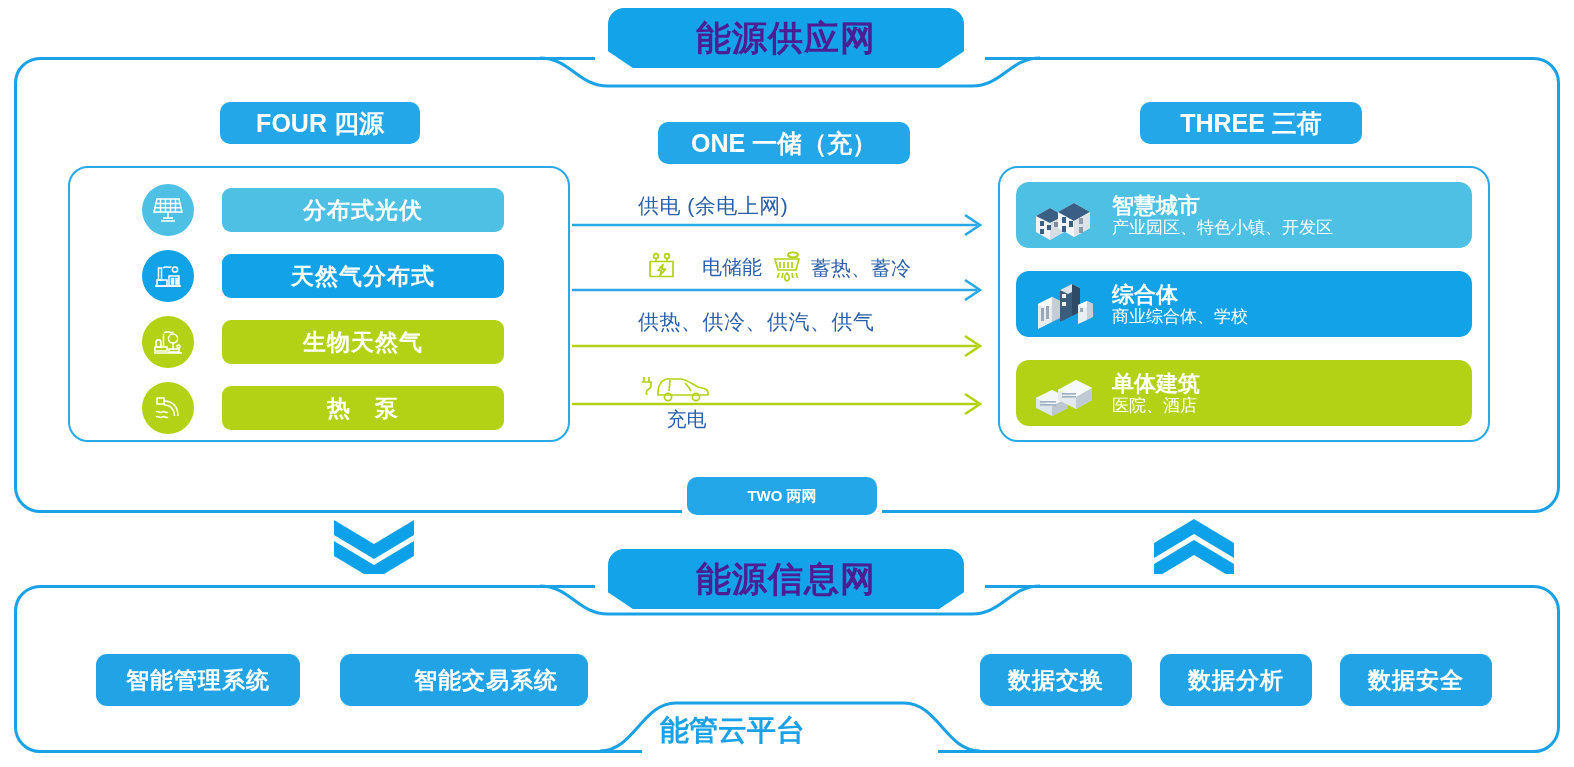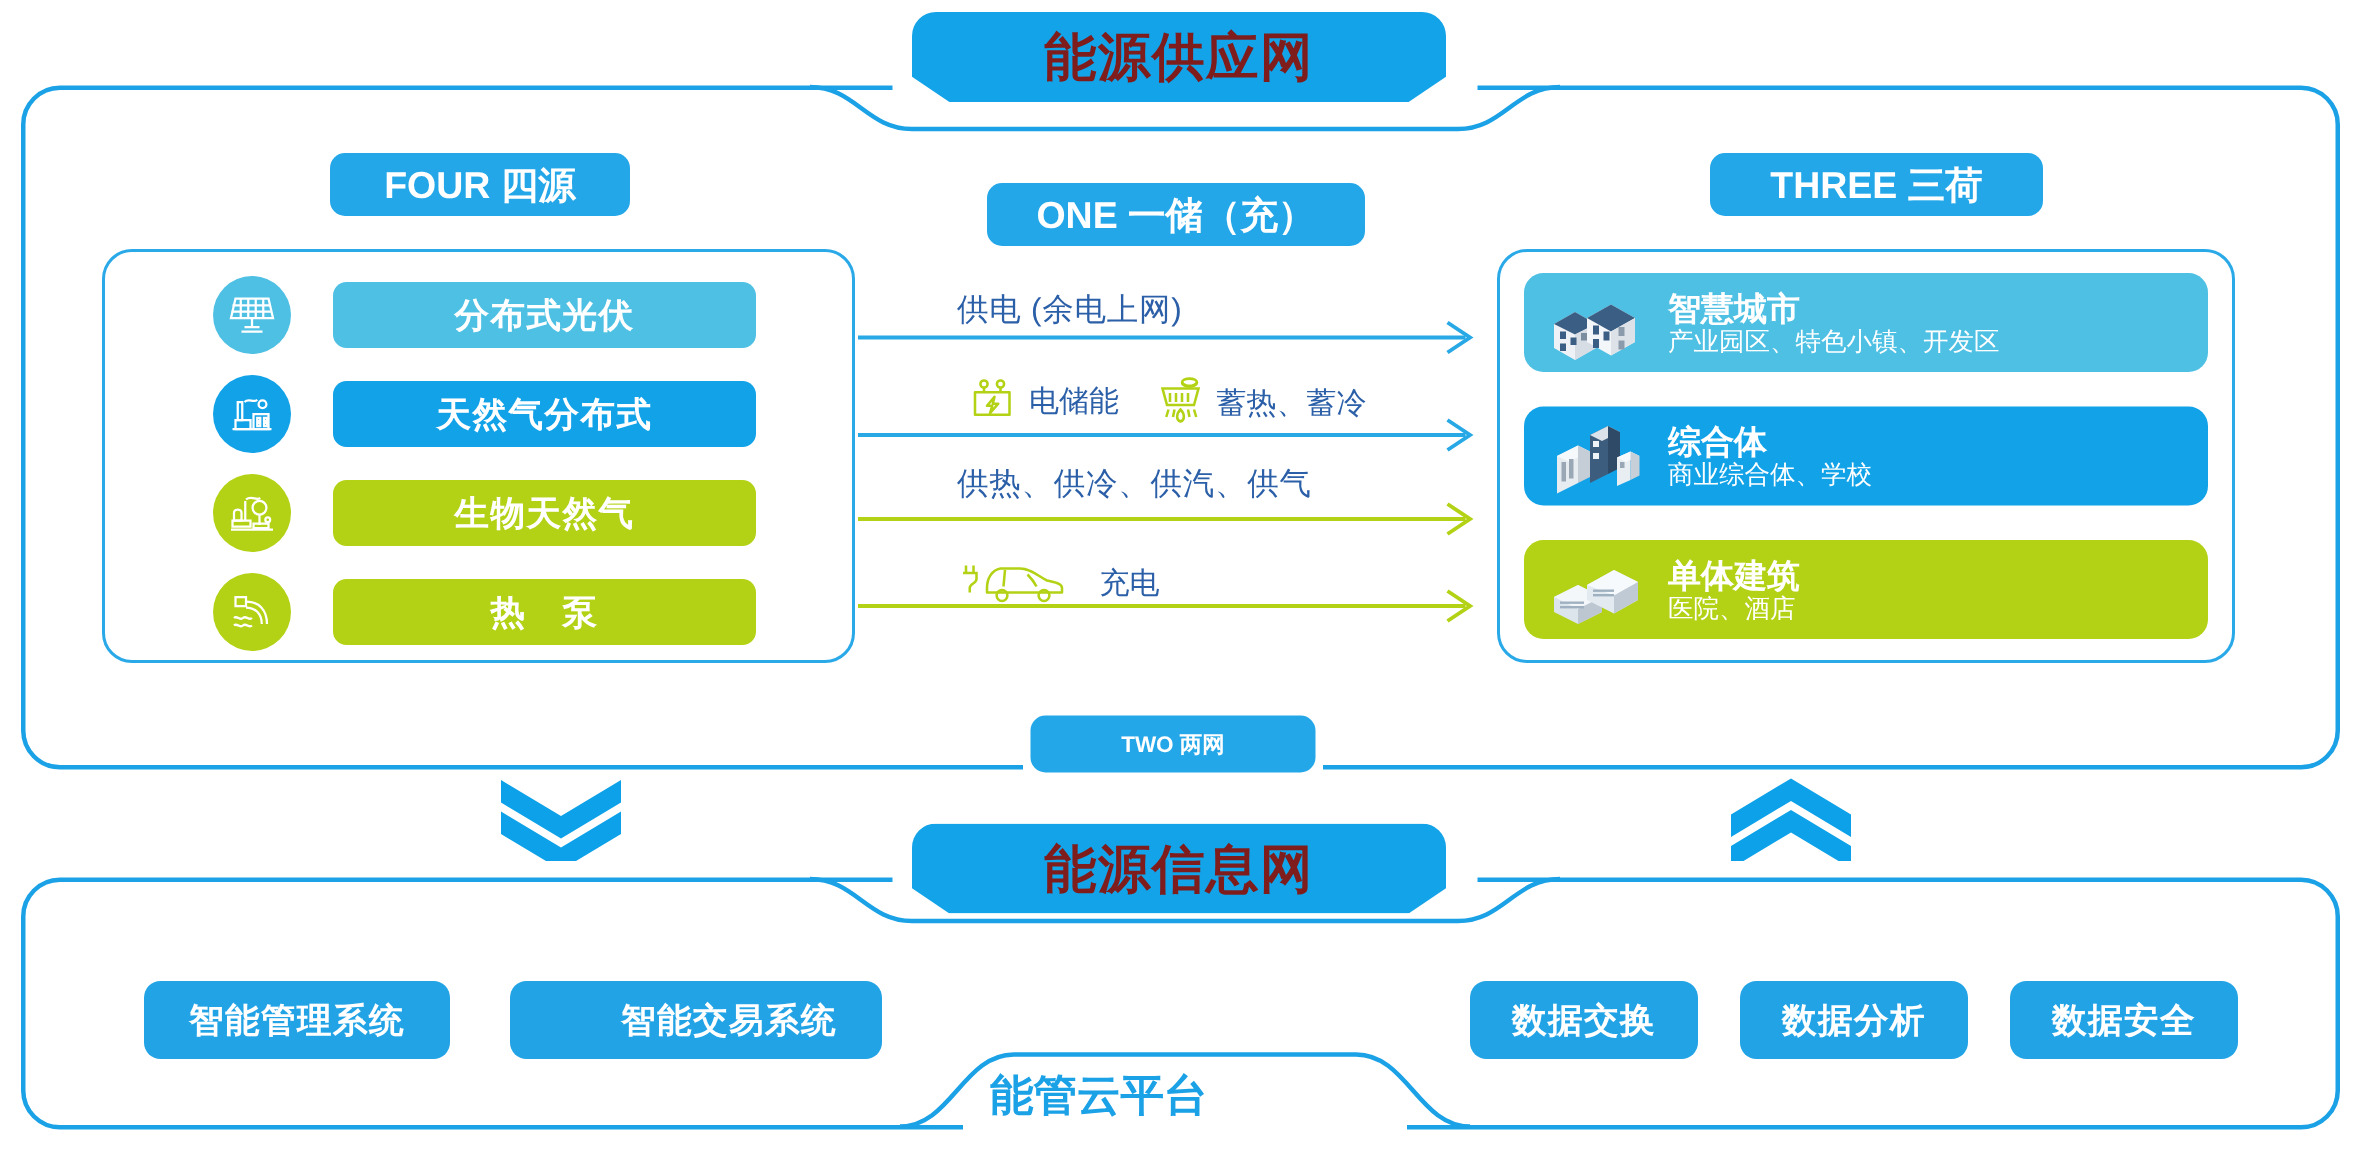--- a/index.html
+++ b/index.html
@@ -13,21 +13,21 @@
     height:767px;
     overflow:hidden;
     background:#ffffff;
   }
   .abs{position:absolute;}
 
   
   .banner{
     position:absolute;
     background:#13a3e8;
-    color:#7f1d1d;
+    color:#4c1d95;
     font-weight:bold;
     display:flex;
     align-items:center;
     justify-content:center;
     letter-spacing:1px;
     white-space:nowrap;
   }
   .banner-top{
     left:608px; top:8px; width:356px; height:60px;
     font-size:35px;
@@ -245,21 +245,21 @@
   </div>
 
   <div class="flow-label" style="left:638px;top:192px;">
     <span>供电 (余电上网)</span>
   </div>
   <svg class="abs" style="left:572px;top:213px;width:420px;height:24px;">
     <path d="M0,12 L405,12" stroke="#29a8e6" stroke-width="2.6" fill="none"></path>
     <path d="M393,2 L408,12 L393,22" stroke="#29a8e6" stroke-width="2.6" fill="none"></path>
   </svg>
 
-  <div class="flow-inline" style="left:645px;top:250px;">
+  <div class="flow-inline" style="left:645px;top:250px;gap:16px;">
     <svg width="34" height="34" viewBox="0 0 34 34" fill="none" stroke="#b4d215" stroke-width="1.7">
       <circle cx="11" cy="6" r="2.4"></circle>
       <circle cx="22" cy="6" r="2.4"></circle>
       <path d="M11 8.4 v3 M22 8.4 v3"></path>
       <path d="M5 11.5 h23 v15 h-23 z" stroke-linejoin="round"></path>
       <path d="M18 14.5 l-5 6 h3.5 l-1.5 5 l5.5 -6.4 h-3.6 z" stroke-linejoin="round"></path>
     </svg>
     <span>电储能</span>
   </div>
   <div class="flow-inline" style="left:770px;top:250px;">
@@ -279,21 +279,21 @@
   </svg>
 
   <div class="flow-label" style="left:638px;top:308px;">
     <span>供热、供冷、供汽、供气</span>
   </div>
   <svg class="abs" style="left:572px;top:334px;width:420px;height:24px;">
     <path d="M0,12 L405,12" stroke="#b4d215" stroke-width="2.6" fill="none"></path>
     <path d="M393,2 L408,12 L393,22" stroke="#b4d215" stroke-width="2.6" fill="none"></path>
   </svg>
 
-  <div class="flow-inline" style="left:640px;top:370px;">
+  <div class="flow-inline" style="left:640px;top:370px;flex-direction:column;">
     <svg width="74" height="36" viewBox="0 0 74 36" fill="none" stroke="#b4d215" stroke-width="1.7">
       <path d="M4 7 v5 M9 7 v5"></path>
       <path d="M2 12 h9 v4 c0 3 -4.5 3 -4.5 6 v3"></path>
       <path d="M18 22 c0 -6 3 -12 9 -13 h13 c7 0 12 5 18 8 c6 1.5 10 2 10 5 v3 h-50 z" stroke-linejoin="round"></path>
       <path d="M30 10 l-1 11 M45 13 c3 3 5 6 6 8"></path>
       <circle cx="28" cy="27" r="3.6"></circle>
       <circle cx="56" cy="27" r="3.6"></circle>
     </svg>
     <span style="margin-left:12px;">充电</span>
   </div>

